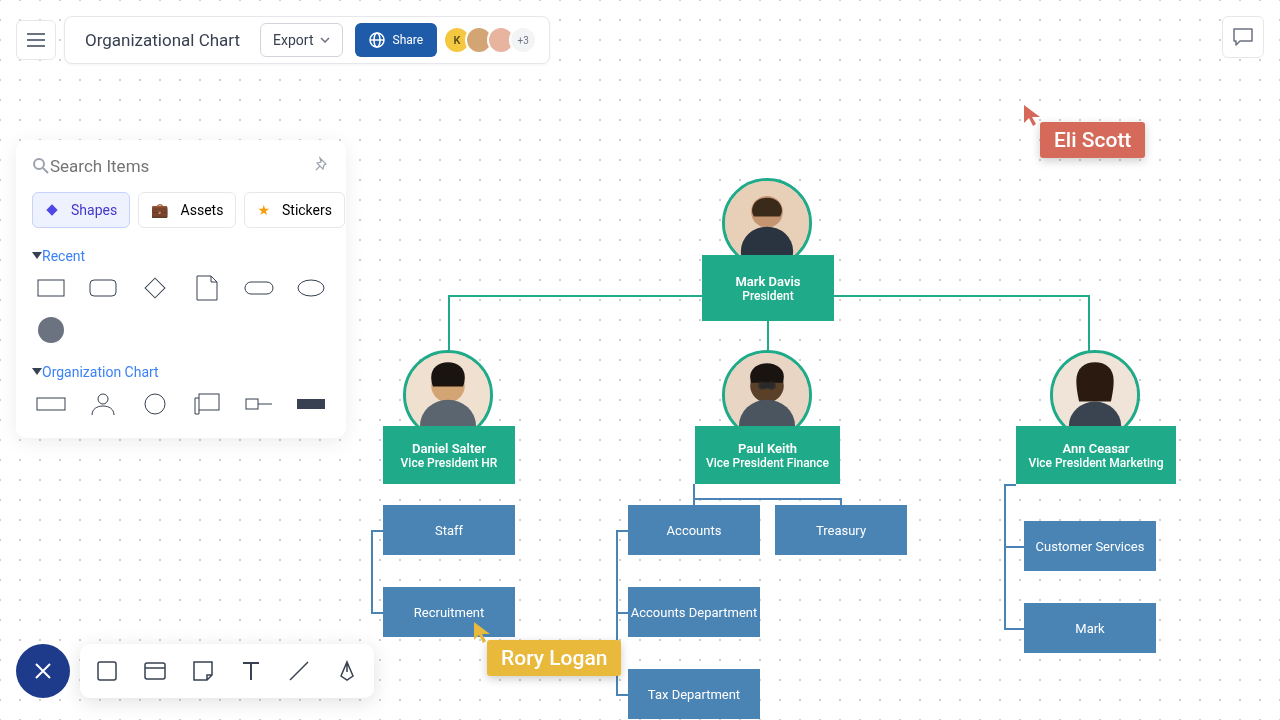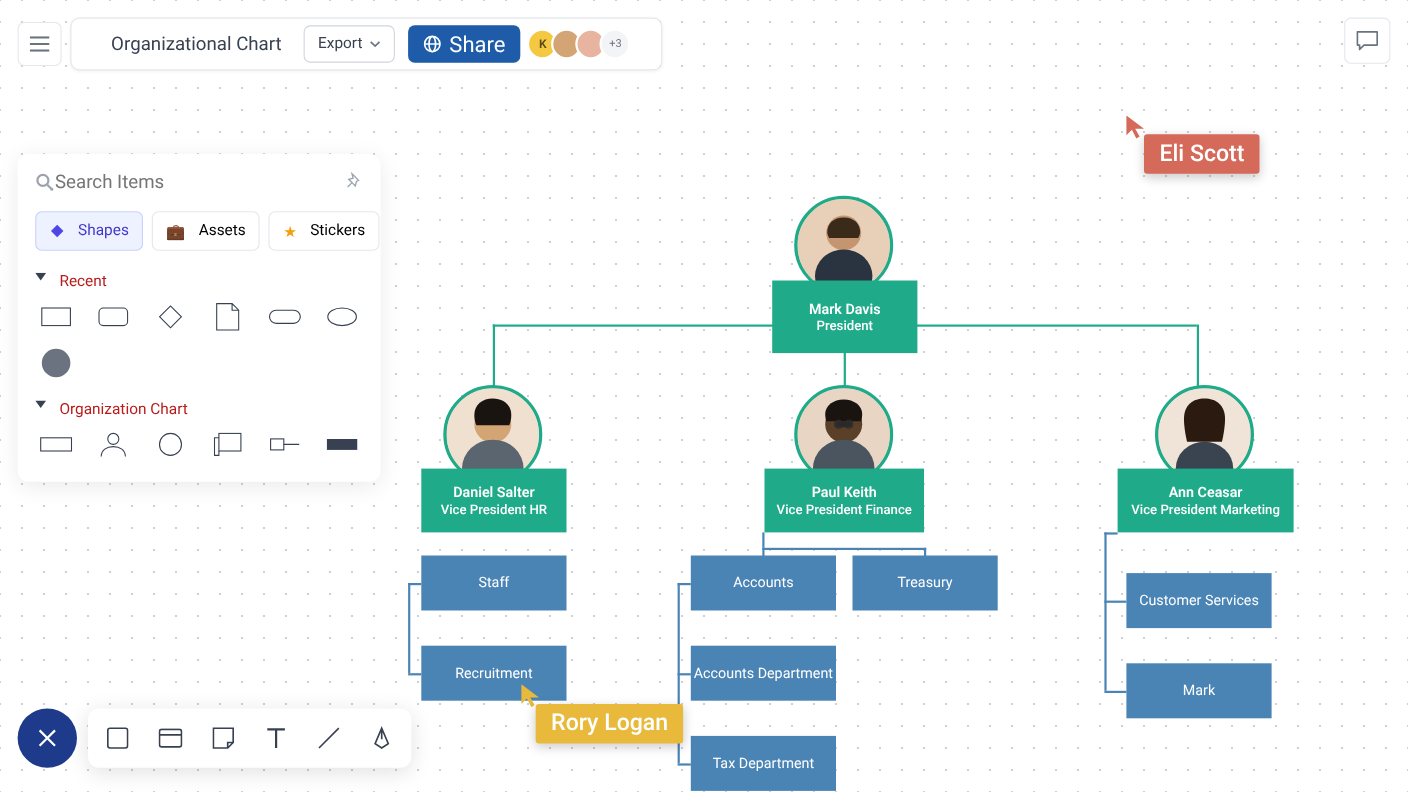--- a/index.html
+++ b/index.html
@@ -1,38 +1,38 @@
 <!DOCTYPE html>
 <html><head>
 <meta charset="utf-8">
 <style>
 *{box-sizing:border-box;margin:0;padding:0;font-family:-apple-system,BlinkMacSystemFont,"Segoe UI",Roboto,sans-serif}
 body{width:1280px;height:720px;background:#fff;position:relative;overflow:hidden}
 .dot-grid{position:absolute;inset:0;background-image:radial-gradient(circle,#d0d0d0 1px,transparent 1px);background-size:20px 20px;background-position:10px 10px}
 .topbar{position:absolute;top:16px;left:16px;display:flex;gap:8px;align-items:center;z-index:10}
 .menu-btn{width:40px;height:40px;border:1px solid #e5e7eb;border-radius:6px;background:#fff;display:flex;align-items:center;justify-content:center;cursor:pointer}
-.top-group{background:#fff;border:1px solid #e5e7eb;border-radius:8px;height:48px;display:flex;align-items:center;padding:0 28px;gap:12px;box-shadow:0 1px 3px rgba(0,0,0,.05)}
+.top-group{background:#fff;border:1px solid #e5e7eb;border-radius:8px;height:48px;display:flex;align-items:center;padding:0 12px;gap:12px;box-shadow:0 1px 3px rgba(0,0,0,.05)}
 .doc-title{font-size:17px;color:#374151;padding:0 8px}
 .export-btn{height:34px;border:1px solid #d1d5db;border-radius:6px;background:#fff;padding:0 12px;display:flex;align-items:center;gap:6px;font-size:14px;cursor:pointer;color:#374151}
-.share-btn{height:34px;border:none;border-radius:6px;background:#1e5ba8;color:#fff;padding:0 14px;display:flex;align-items:center;gap:8px;font-size:20px;cursor:pointer}
+.share-btn{height:34px;border:none;border-radius:6px;background:#1e5ba8;color:#fff;padding:0 14px;display:flex;align-items:center;gap:8px;font-size:12px;cursor:pointer}
 .avatars{display:flex;align-items:center}
 .av{width:28px;height:28px;border-radius:50%;border:2px solid #fff;margin-left:-6px;display:flex;align-items:center;justify-content:center;font-size:11px;font-weight:600}
 .av.k{background:#f5c842;color:#5a4a1a}
 .av.p1{background:#d4a574}
 .av.p2{background:#e8b4a0}
 .av.more{background:#f3f4f6;color:#6b7280;font-size:10px;font-weight:400}
 .chat-btn{position:absolute;top:16px;right:16px;width:42px;height:42px;border:1px solid #e5e7eb;border-radius:6px;background:#fff;display:flex;align-items:center;justify-content:center;cursor:pointer;z-index:10}
 .sidebar{position:absolute;top:140px;left:16px;width:330px;background:#fff;border-radius:10px;box-shadow:0 4px 20px rgba(0,0,0,.08);z-index:10;padding-bottom:12px}
 .search-row{display:flex;align-items:center;padding:16px 16px 8px;}
 .search-input{flex:1;border:none;font-size:17px;color:#9ca3af;outline:none}
 .pin-icon{color:#9ca3af;cursor:pointer}
 .tabs{display:flex;gap:8px;padding:8px 16px}
 .tab{height:36px;border:1px solid #e5e7eb;border-radius:6px;padding:0 12px;display:flex;align-items:center;gap:12px;font-size:14px;cursor:pointer;background:#fff}
 .tab.active{background:#eef2ff;border-color:#c7d2fe;color:#4338ca}
-.section-head{display:flex;align-items:flex-start;gap:12px;padding:12px 16px 8px;font-size:14px;color:#b91c1c;cursor:pointer}
+.section-head{display:flex;align-items:center;gap:0;padding:12px 16px 8px;font-size:14px;color:#3b82f6;cursor:pointer}
 .shape-grid{display:flex;flex-wrap:wrap;gap:22px;padding:6px 20px 12px}
 .shape{width:30px;height:20px;display:flex;align-items:center;justify-content:center;cursor:pointer}
 .bottom-btns{display:flex;gap:10px;padding:70px 16px 8px}
 .bb{flex:1;height:38px;border:1px solid #d1d5db;border-radius:6px;background:#fff;display:flex;align-items:center;justify-content:center;gap:8px;font-size:14px;cursor:pointer;color:#374151}
 .quickbar{position:absolute;left:16px;bottom:22px;height:54px;background:#fff;border-radius:10px;box-shadow:0 4px 20px rgba(0,0,0,.12);display:flex;align-items:center;padding:0 14px;gap:22px;z-index:10}
 .close-q{width:54px;height:54px;border-radius:50%;background:#1e3a8a;display:flex;align-items:center;justify-content:center;cursor:pointer;position:absolute;left:16px;bottom:22px;z-index:11}
 .quickbar{left:80px}
 .qitem{cursor:pointer;display:flex;align-items:center;justify-content:center;width:26px}
 .canvas{position:absolute;inset:0}
 .node{position:absolute;background:#1fab89;color:#fff;text-align:center;display:flex;flex-direction:column;justify-content:center;font-size:13px}

